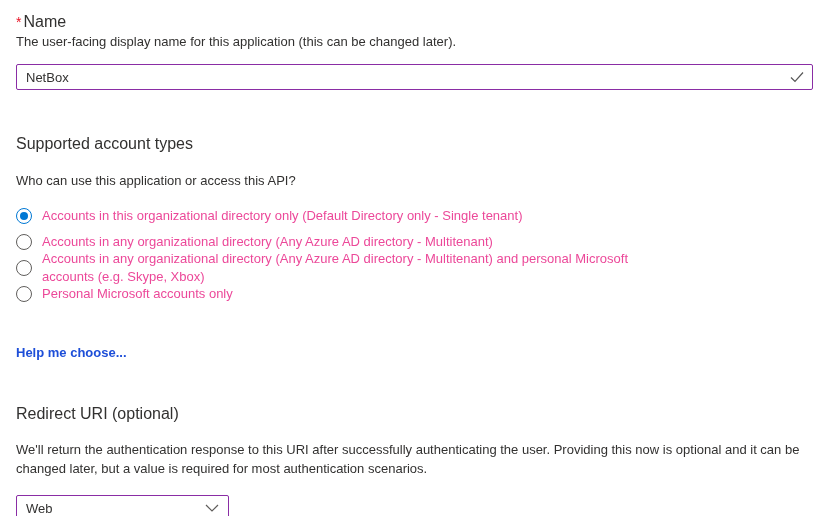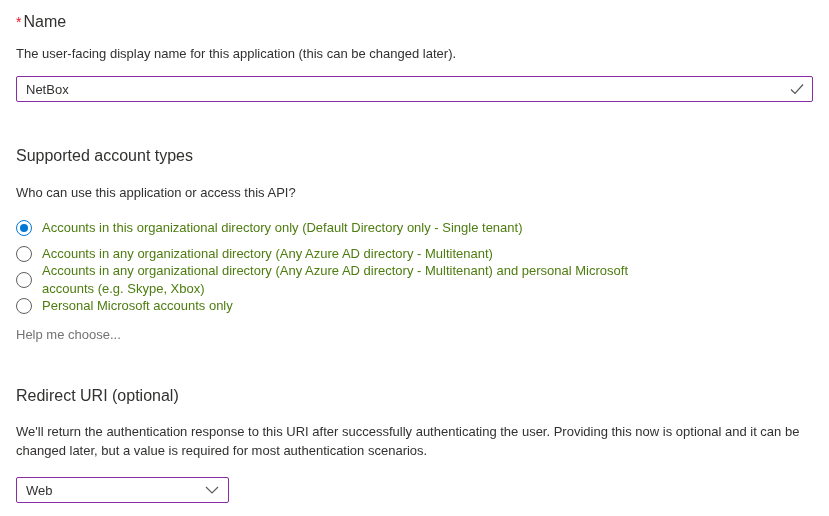--- a/index.html
+++ b/index.html
@@ -16,21 +16,20 @@
     font-size: 16px;
     color: #323130;
     line-height: 20px;
   }
   .required-marker { color: #e81123; font-size: 14px; margin-right: 2px; }
 
   .field-desc {
     font-size: 13px;
     color: #323130;
     line-height: 19px;
-    margin-top: 12px;
   }
 
   .text-input-wrap {
     position: relative;
     margin-top: 13px;
     height: 26px;
     border: 1.5px solid #8a2da5;
     border-radius: 2px;
     background: #ffffff;
     display: flex;
@@ -79,29 +78,30 @@
     background: #ffffff;
     flex: 0 0 16px;
     margin-right: 10px;
     display: flex;
     align-items: center;
     justify-content: center;
   }
   .radio-row.selected .radio-circle { border-color: #0078d4; }
   .radio-dot { width: 8px; height: 8px; border-radius: 50%; background: transparent; }
   .radio-row.selected .radio-dot { background: #0078d4; }
-  .radio-label { font-size: 13px; color: #4d7c0f; line-height: 18px; }
+  .radio-label { font-size: 13px; color: #ec4899; line-height: 18px; }
 
   .help-link {
     display: inline-block;
-    margin-top: 8px;
+    margin-top: 38px;
     font-size: 13px;
-    color: #737373;
+    color: #1d4ed8;
     text-decoration: none;
     cursor: pointer;
+    font-weight: bold;
   }
 
   .redirect-section { margin-top: 43px; }
   .redirect-desc { margin-top: 16px; width: 795px; }
 
   .controls-row {
     margin-top: 17px;
     display: flex;
     align-items: center;
   }

